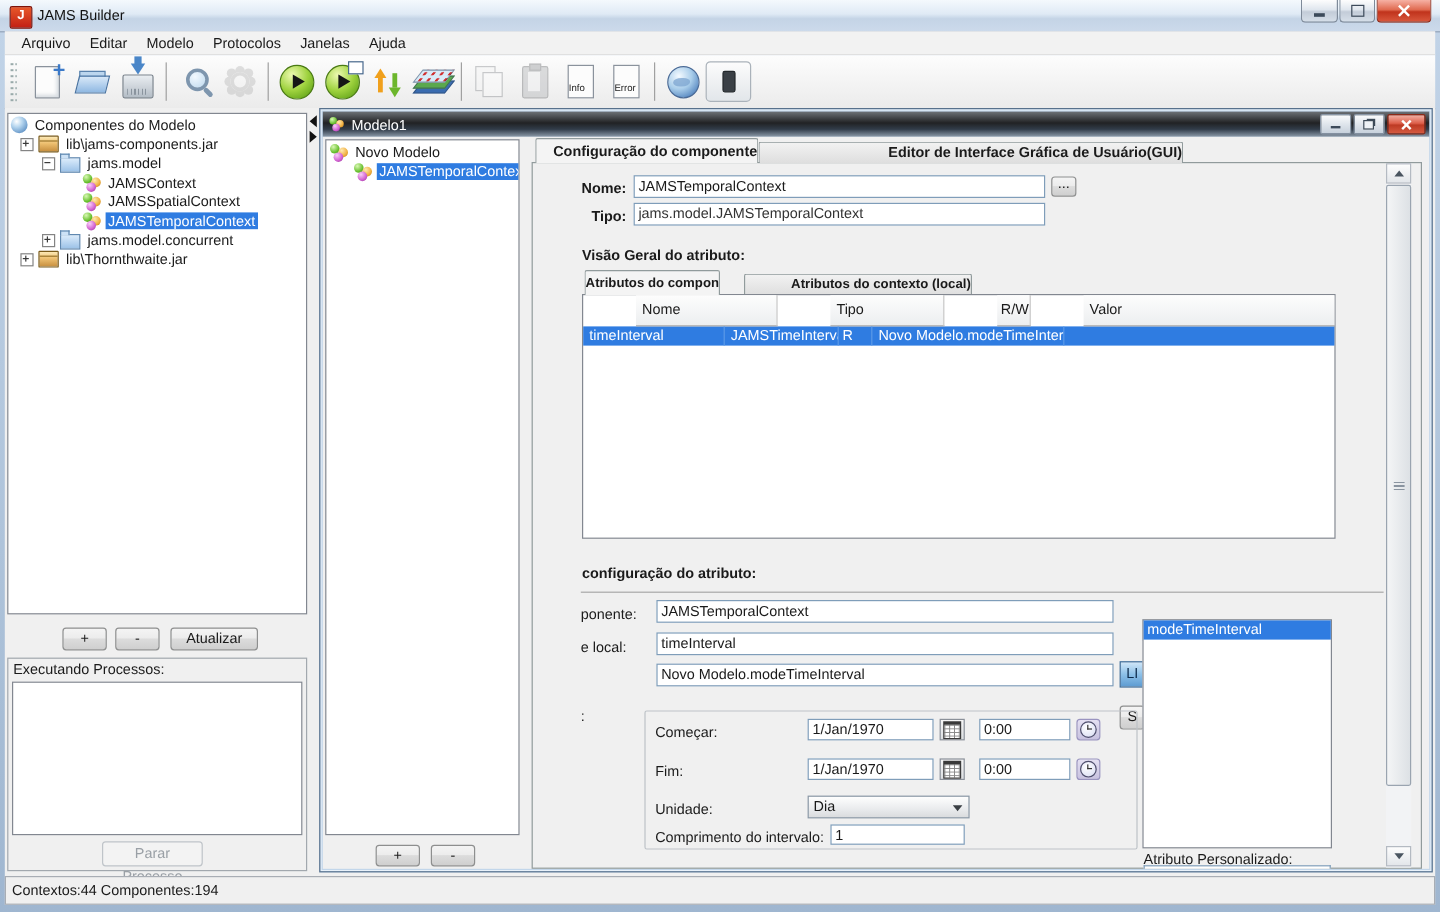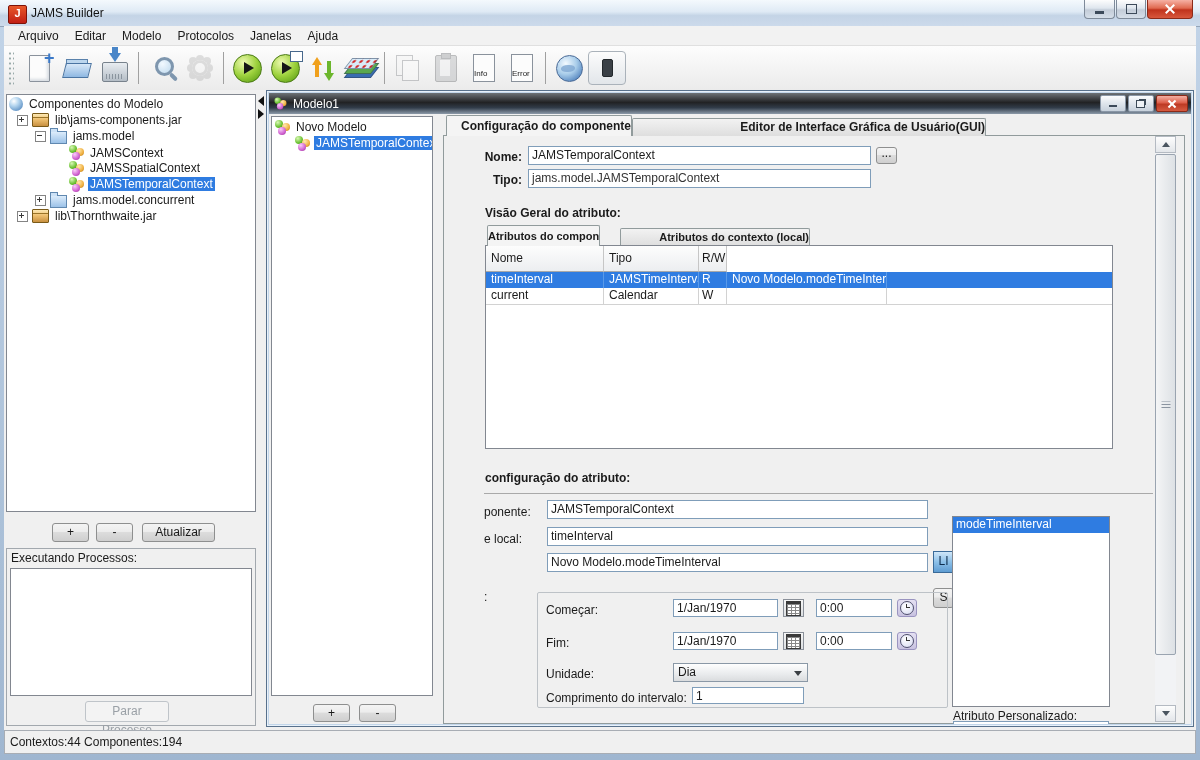--- a/index.html
+++ b/index.html
@@ -127,21 +127,21 @@
   .fxg::before{transform:rotate(45deg);} .fxg::after{transform:rotate(-45deg);}
   .g-rest{width:7px;height:6px;border:1px solid #3c4a58;background:#eef2f6;box-shadow:2px -2px 0 -1px #3c4a58;margin:1px 0 0 -2px;}
   .fcontent{left:269px;top:114px;width:922px;height:610px;background:#f0f0f0;}
   
   .tab{box-sizing:border-box;border:1px solid #919b9c;border-bottom:none;border-radius:2px 2px 0 0;
     background:linear-gradient(180deg,#f2f2f2,#dedede);text-align:right;overflow:hidden;white-space:nowrap;font-weight:bold;}
   .tab.on{background:#f4f4f4;z-index:3;}
   .tabpanel{border:1px solid #919b9c;background:#f0f0f0;box-sizing:border-box;}
   
   .th{box-sizing:border-box;border-right:1px solid #c6c6c6;border-bottom:1px solid #a8a8a8;background:linear-gradient(180deg,#fdfdfd,#eceef0);
-    padding-left:5px;line-height:25px;overflow:hidden;white-space:nowrap;}
+    padding-left:5px;line-height:25px;overflow:hidden;white-space:nowrap;margin-left:44px;}
   .td{box-sizing:border-box;border-right:1px solid #d2d2d2;padding-left:5px;line-height:15px;overflow:hidden;white-space:nowrap;}
   .trsel .td{border-right-color:#5a9ae8;}
   
   .sbtn{background:linear-gradient(180deg,#fdfdfd,#e3e6ea);border:1px solid #b4bac2;box-sizing:border-box;display:flex;align-items:center;justify-content:center;}
   .arr-up{border-left:4px solid transparent;border-right:4px solid transparent;border-bottom:5px solid #4a5560;}
   .arr-dn{border-left:4px solid transparent;border-right:4px solid transparent;border-top:5px solid #4a5560;}
   .thumb{background:linear-gradient(90deg,#f4f5f6,#dde1e5);border:1px solid #9aa4b0;border-radius:2px;box-sizing:border-box;position:relative;}
   .thumb::after{content:"";position:absolute;left:50%;top:50%;width:9px;height:7px;transform:translate(-50%,-50%);
     background:repeating-linear-gradient(180deg,#8a94a0 0 1px,transparent 1px 3px);}
   
@@ -384,33 +384,27 @@
 
 <div class="abs boldlbl" style="left:485px;top:206px;">Visão Geral do atributo:</div>
 <div class="abs tab on" style="left:487px;top:225px;width:113px;height:21px;line-height:20px;font-size:11px;">Atributos do componente</div>
 <div class="abs tab" style="left:620px;top:228px;width:190px;height:18px;line-height:17px;font-size:11px;">Atributos do contexto (local)</div>
 
 <div class="abs white-box" style="left:485px;top:245px;width:628px;height:204px;">
   <div style="display:flex;height:26px;">
     <div class="th" style="width:118px;">Nome</div>
     <div class="th" style="width:95px;">Tipo</div>
     <div class="th" style="width:28px;padding-left:3px;">R/W</div>
+    <div class="th" style="flex:1;border-right:none;">Valor</div>
   </div>
   <div class="sel trsel" style="display:flex;height:16px;">
     <div class="td" style="width:118px;">timeInterval</div>
     <div class="td" style="width:95px;">JAMSTimeInterval</div>
     <div class="td" style="width:28px;padding-left:3px;">R</div>
     <div class="td" style="width:160px;">Novo Modelo.modeTimeInterval</div>
-    <div class="td" style="flex:1;border-right:none;"></div>
-  </div>
-  <div style="display:flex;height:16px;border-bottom:1px solid #d2d2d2;">
-    <div class="td" style="width:118px;">current</div>
-    <div class="td" style="width:95px;">Calendar</div>
-    <div class="td" style="width:28px;padding-left:3px;">W</div>
-    <div class="td" style="width:160px;"></div>
     <div class="td" style="flex:1;border-right:none;"></div>
   </div>
 </div>
 
 <div class="abs boldlbl" style="left:485px;top:471px;">configuração do atributo:</div>
 <div class="abs" style="left:484px;top:493px;width:669px;height:0;border-top:1px solid #a9a9a9;"></div>
 
 <div class="abs" style="left:484px;top:505px;">ponente:</div>
 <div class="abs tfield" style="left:547px;top:500px;width:381px;height:19px;">JAMSTemporalContext</div>
 <div class="abs" style="left:484px;top:532px;">e local:</div>

